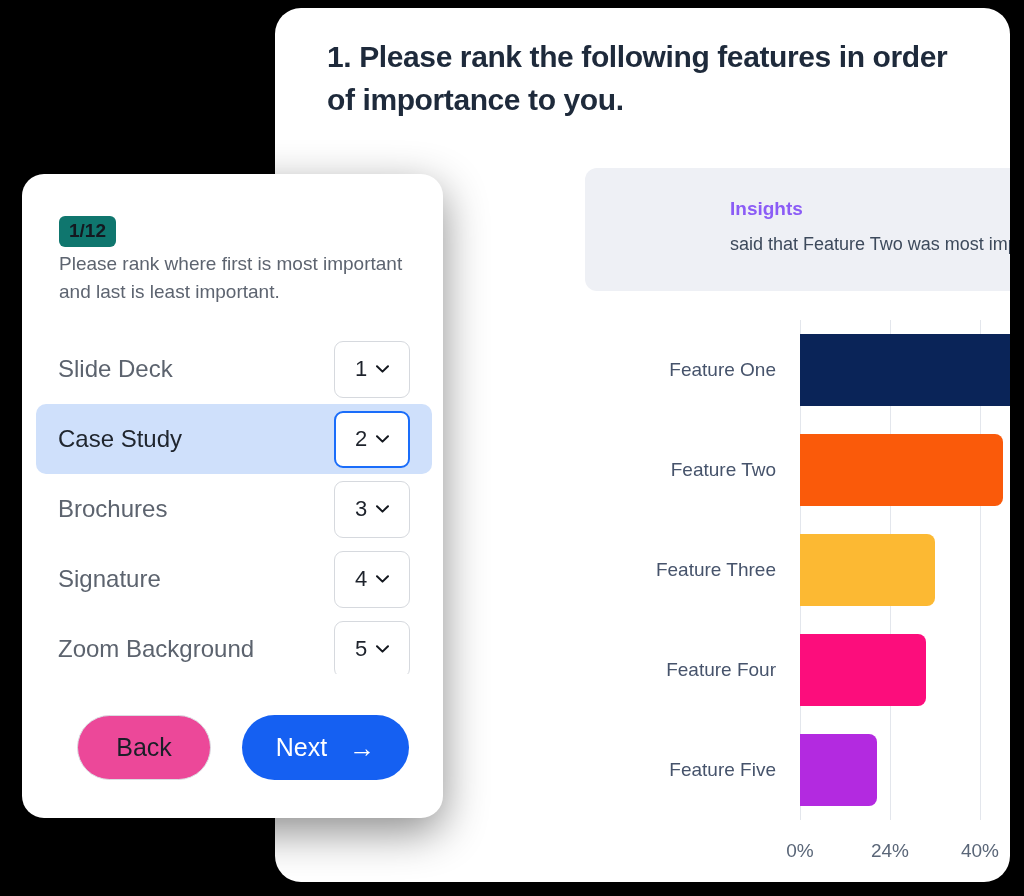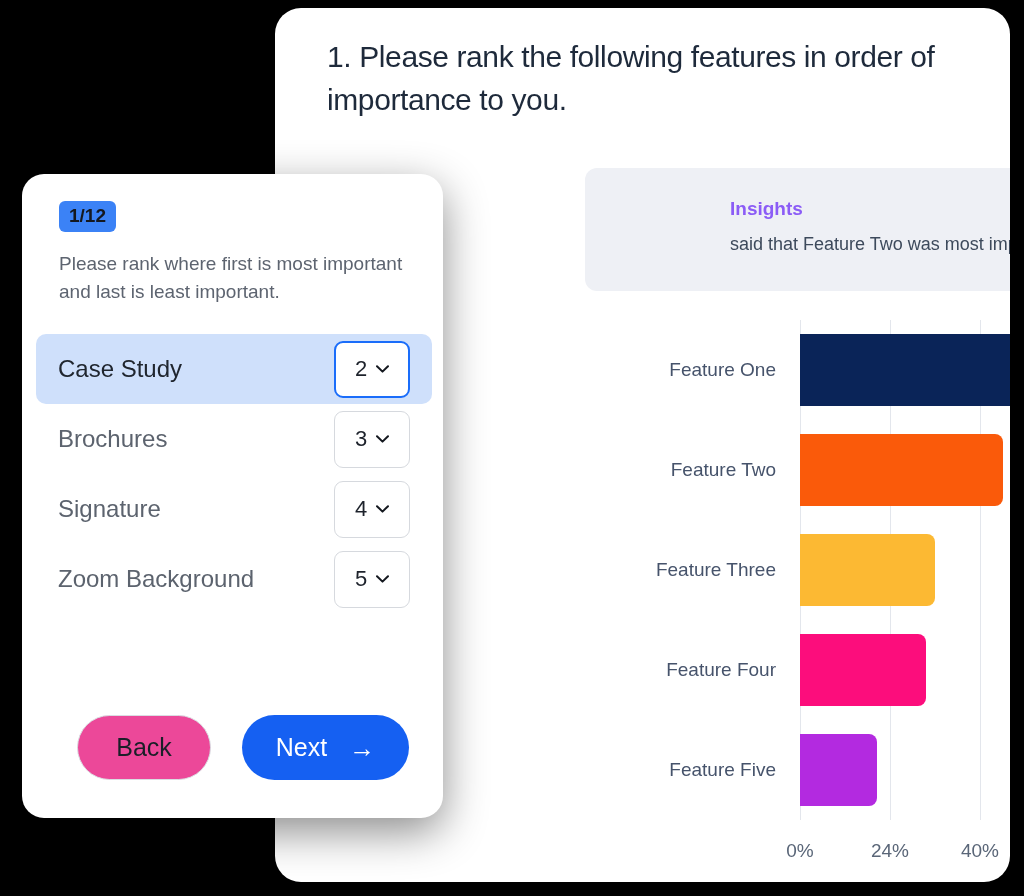--- a/index.html
+++ b/index.html
@@ -28,21 +28,21 @@
     box-shadow: 0 10px 40px rgba(0,0,0,0.35);
     overflow: hidden;
   }
 
   #results-title {
     position: absolute;
     left: 52px;
     top: 28px;
     width: 650px;
     font-size: 30px;
-    font-weight: normal;
+    font-weight: bold;
     line-height: 1.42;
     color: #1e2a3b;
     letter-spacing: -0.4px;
   }
   #results-title .qnum { margin-right: 8px; }
   #results-title .qtext { display: inline; }
 
   #insights-banner {
     position: absolute;
     left: 310px;
@@ -131,22 +131,22 @@
     height: 644px;
     background: #ffffff;
     border-radius: 22px;
     box-shadow: 0 14px 44px rgba(0,0,0,0.45);
     overflow: hidden;
   }
 
   #progress-badge {
     position: absolute;
     left: 37px;
-    top: 27px;
-    background: #3b82f6;
+    top: 42px;
+    background: #0f766e;
     border-radius: 6px;
     padding: 4px 10px 5px 10px;
     font-size: 19px;
     font-weight: bold;
     color: #141820;
   }
   #rank-instructions {
     position: absolute;
     left: 37px;
     top: 76px;
@@ -303,20 +303,31 @@
 
 </div>
 
 <div id="rank-card">
 
   <div id="progress-badge">1/12</div>
 
   <div id="rank-instructions">Please rank where first is most important and last is least important.</div>
 
   <div id="rank-list">
+      <div class="rank-row">
+        <span class="rank-label">Slide Deck</span>
+        <div class="rank-select">
+          <span class="val">1</span>
+          <span class="chev">
+            <svg viewBox="0 0 13 8" width="13" height="8">
+              <path d="M1 1.2 L6.5 6.6 L12 1.2" fill="none" stroke="#14181f" stroke-width="2" stroke-linecap="round" stroke-linejoin="round"></path>
+            </svg>
+          </span>
+        </div>
+      </div>
       <div class="rank-row selected">
         <span class="rank-label">Case Study</span>
         <div class="rank-select">
           <span class="val">2</span>
           <span class="chev">
             <svg viewBox="0 0 13 8" width="13" height="8">
               <path d="M1 1.2 L6.5 6.6 L12 1.2" fill="none" stroke="#14181f" stroke-width="2" stroke-linecap="round" stroke-linejoin="round"></path>
             </svg>
           </span>
         </div>

